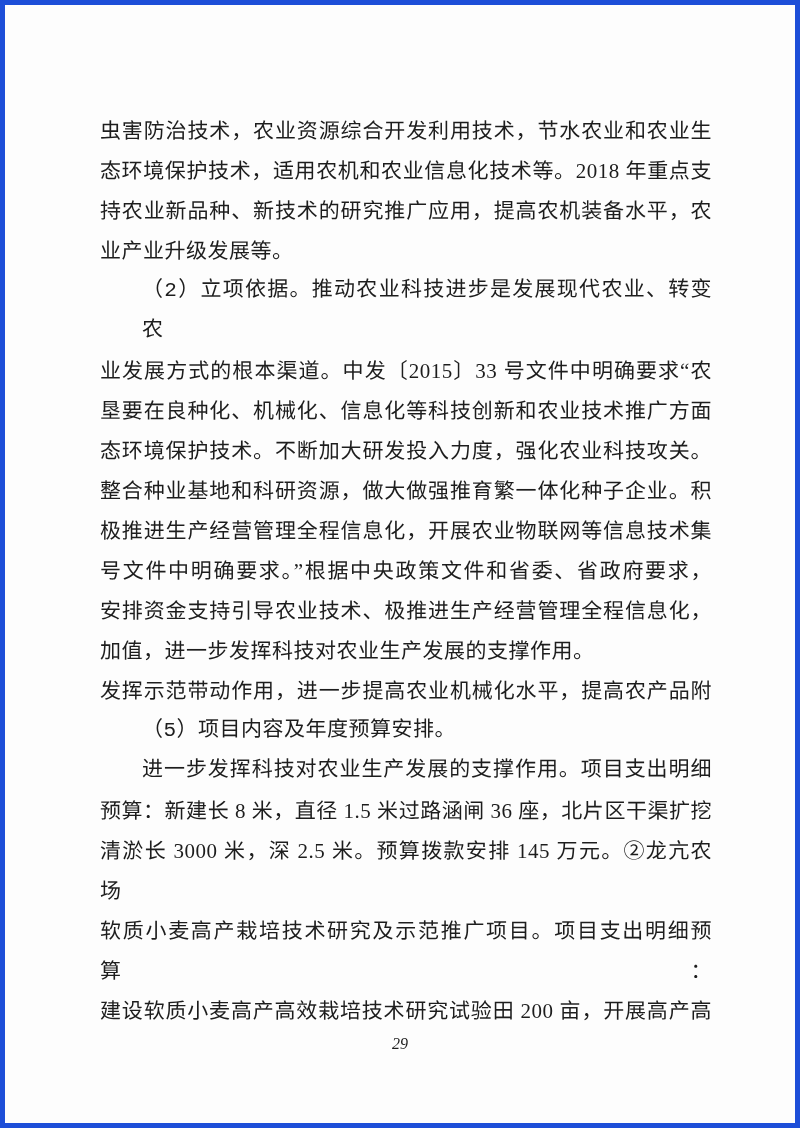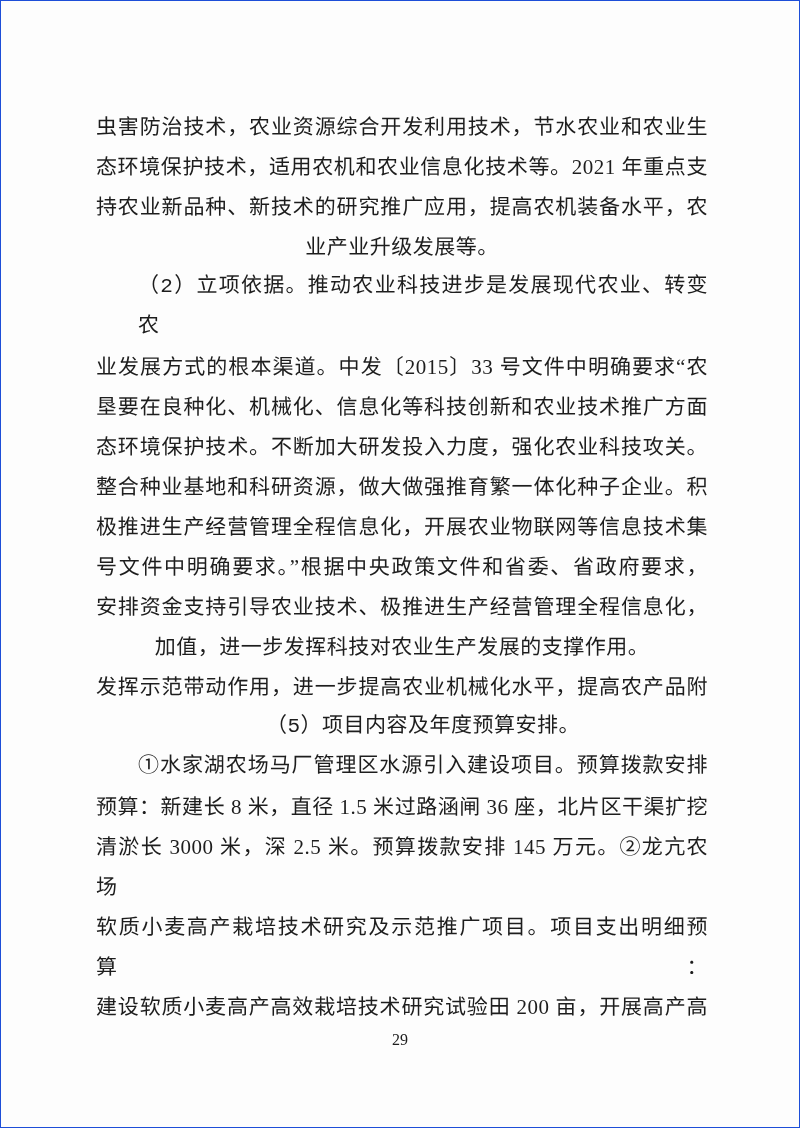--- a/index.html
+++ b/index.html
@@ -11,80 +11,81 @@
     height: 1128px;
     position: relative;
     background: #ffffff;
     overflow: hidden;
   }
   .page {
     position: absolute;
     inset: 0;
     box-sizing: border-box;
     background: var(--page-bg, #fdfdfd);
-    border: 1px solid #1d4ed8;
+    border: 5px solid #1d4ed8;
     padding-left: 44px;
   }
   .doc-body {
     position: absolute;
     left: 95px;
     top: 106px;
     width: 612px;
     color: var(--ink, #1d1d1d);
     font-family: "Liberation Serif", "DejaVu Serif", serif;
     font-size: 21px;
     line-height: 40px;
     letter-spacing: 0.5px;
   }
   .line {
     min-height: 40px;
-    text-align: center;
+    text-align: left;
   }
   .line.fill {
     text-align: justify;
     text-align-last: justify;
     text-justify: inter-character;
   }
   .line.indent {
     padding-left: 42px;
     font-family: Liberation Mono, monospace;
   }
   .footer {
     position: absolute;
     left: 0;
     right: 0;
     top: 1028px;
     text-align: center;
     color: var(--ink, #1d1d1d);
     font-family: "Liberation Serif", "DejaVu Serif", serif;
     font-size: 16px;
     line-height: 22px;
+    font-style: italic;
   }
 </style>
 </head>
 <body style="--ink: #1d1d1d; --page-bg: #fdfdfd;">
 
 <div class="page">
   <div class="doc-body">
       <div class="line fill">虫害防治技术，农业资源综合开发利用技术，节水农业和农业生</div>
-      <div class="line fill">态环境保护技术，适用农机和农业信息化技术等。2021 年重点支</div>
+      <div class="line fill">态环境保护技术，适用农机和农业信息化技术等。2018 年重点支</div>
       <div class="line fill">持农业新品种、新技术的研究推广应用，提高农机装备水平，农</div>
       <div class="line">业产业升级发展等。</div>
       <div class="line indent fill">（2）立项依据。推动农业科技进步是发展现代农业、转变农</div>
       <div class="line fill">业发展方式的根本渠道。中发〔2015〕33 号文件中明确要求“农</div>
       <div class="line fill">垦要在良种化、机械化、信息化等科技创新和农业技术推广方面</div>
       <div class="line fill">态环境保护技术。不断加大研发投入力度，强化农业科技攻关。</div>
       <div class="line fill">整合种业基地和科研资源，做大做强推育繁一体化种子企业。积</div>
       <div class="line fill">极推进生产经营管理全程信息化，开展农业物联网等信息技术集</div>
       <div class="line fill">号文件中明确要求。”根据中央政策文件和省委、省政府要求，</div>
       <div class="line fill">安排资金支持引导农业技术、极推进生产经营管理全程信息化，</div>
       <div class="line">加值，进一步发挥科技对农业生产发展的支撑作用。</div>
       <div class="line fill">发挥示范带动作用，进一步提高农业机械化水平，提高农产品附</div>
       <div class="line indent">（5）项目内容及年度预算安排。</div>
-      <div class="line indent fill">①水家湖农场马厂管理区水源引入建设项目。预算拨款安排</div>
+      <div class="line indent fill">进一步发挥科技对农业生产发展的支撑作用。项目支出明细</div>
       <div class="line fill">预算：新建长 8 米，直径 1.5 米过路涵闸 36 座，北片区干渠扩挖</div>
       <div class="line fill">清淤长 3000 米，深 2.5 米。预算拨款安排 145 万元。②龙亢农场</div>
       <div class="line fill">软质小麦高产栽培技术研究及示范推广项目。项目支出明细预算：</div>
       <div class="line fill">建设软质小麦高产高效栽培技术研究试验田 200 亩，开展高产高</div>
     </div>
   <div class="footer">
     <span>29</span>
   </div>
 </div>
 

